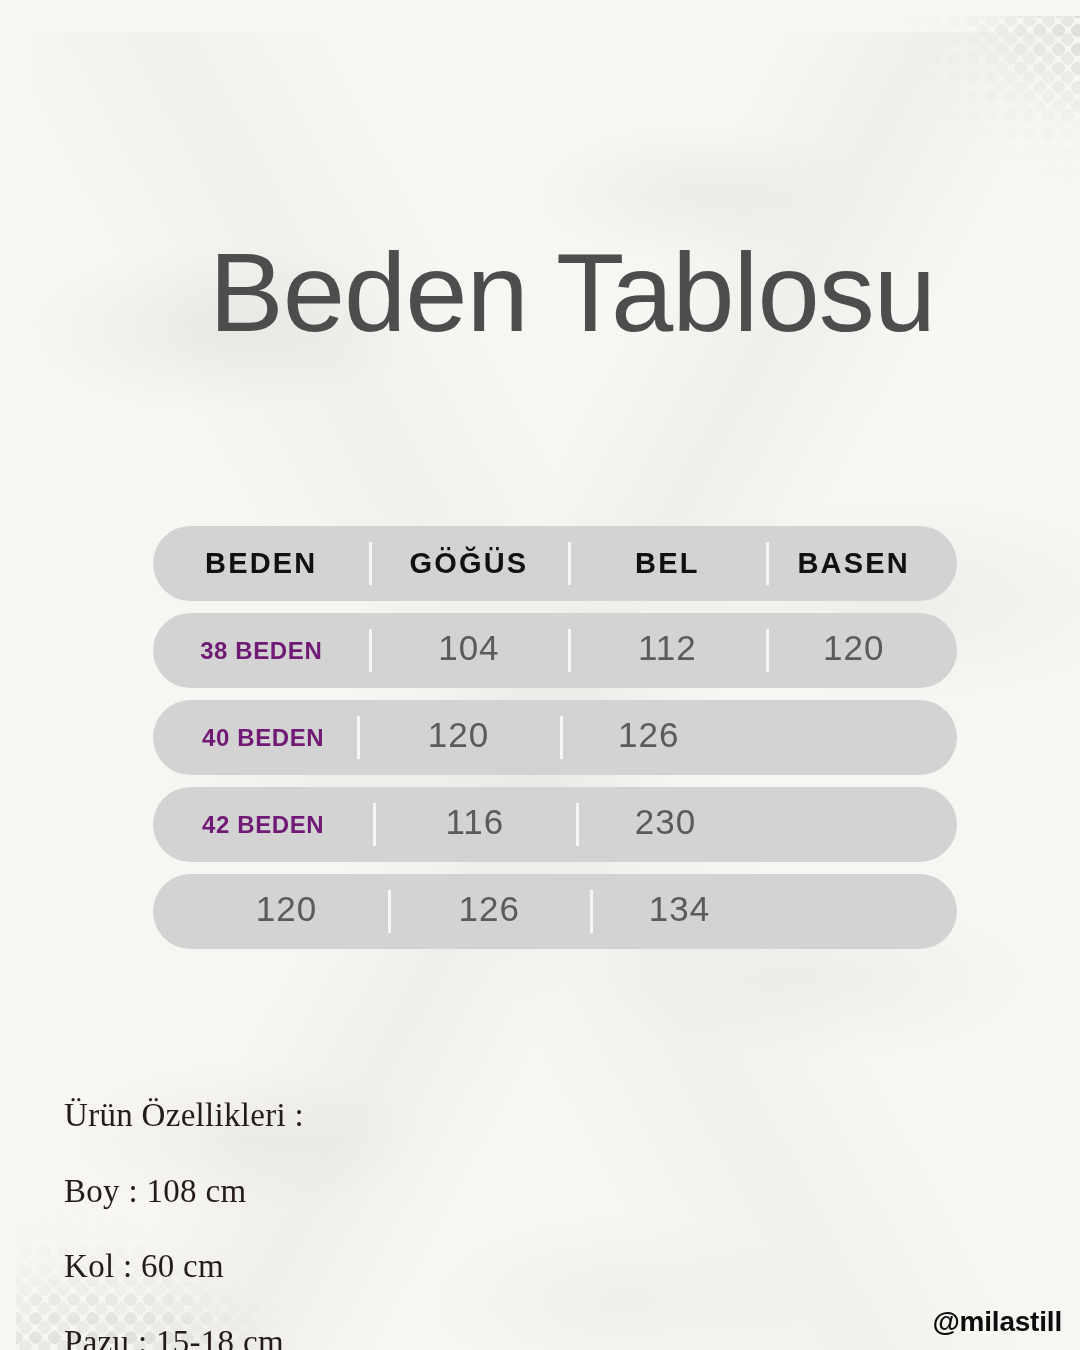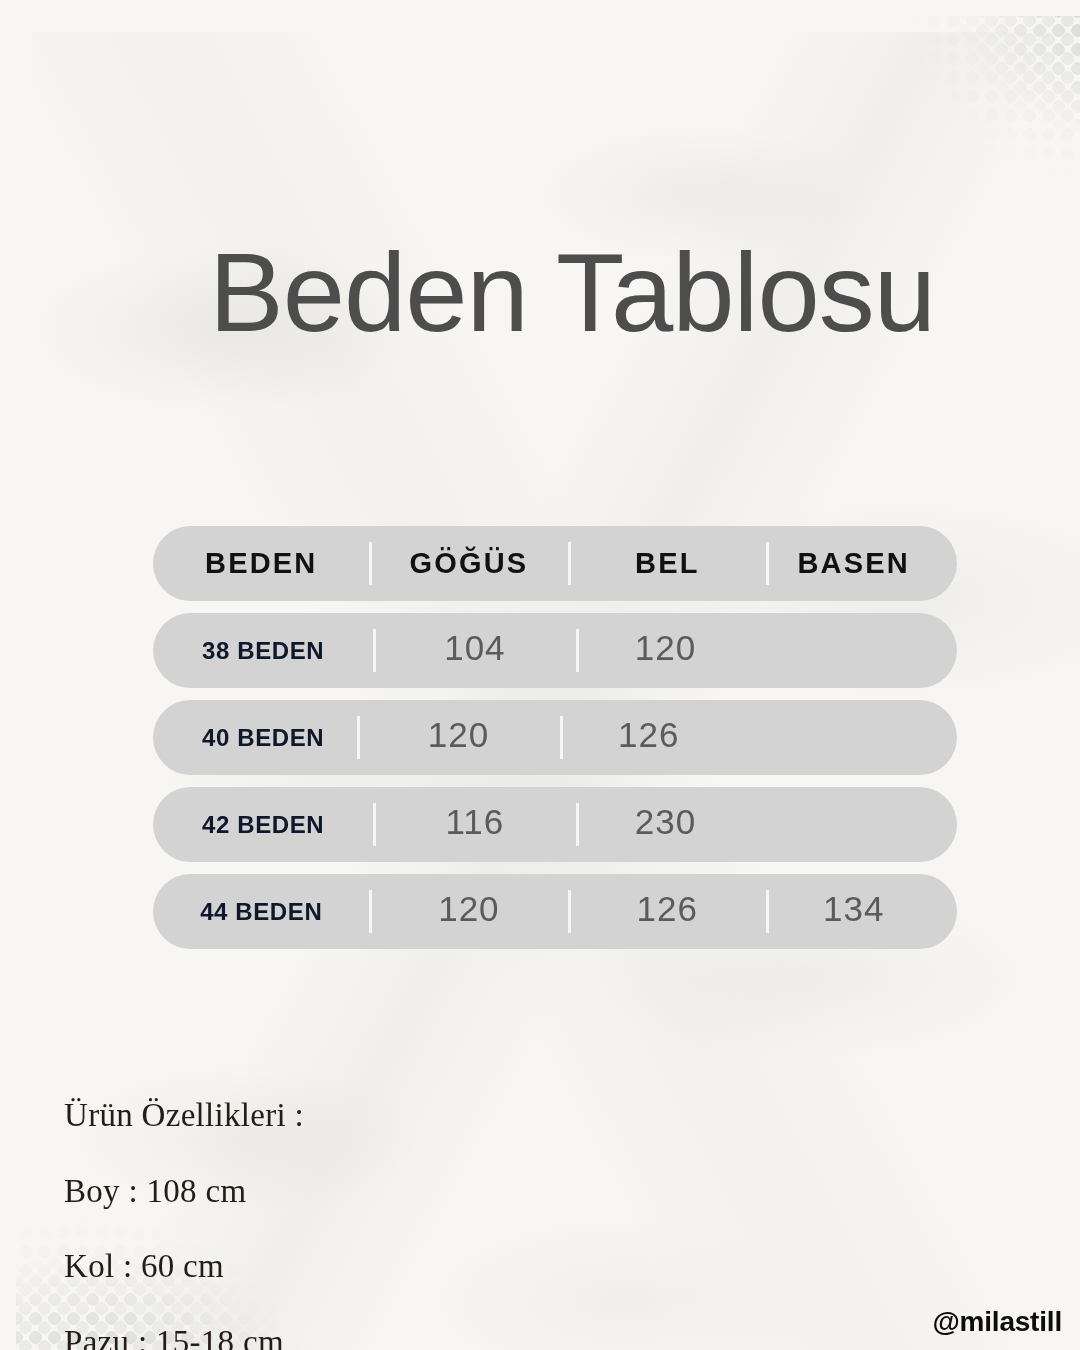--- a/index.html
+++ b/index.html
@@ -116,21 +116,21 @@
     font-weight:700;
     letter-spacing:2.2px;
     color:#111111;
   }
 
   
   .row-body .size-label {
     font-size:24px;
     font-weight:700;
     letter-spacing:.6px;
-    color:#0f172a;
+    color:#701a75;
   }
   .row-body .measure {
     font-size:35px;
     font-weight:300;
     letter-spacing:1px;
     color:#5b5b5b;
     padding-top:10px;
   }
 
   
@@ -182,37 +182,37 @@
     <div class="row row-head">
       <div class="cell c-size">BEDEN</div>
       <div class="cell c-bust">GÖĞÜS</div>
       <div class="cell c-waist">BEL</div>
       <div class="cell c-hip">BASEN</div>
     </div>
 
     <div class="row row-body">
       <div class="cell c-size  size-label">38 BEDEN</div>
       <div class="cell c-bust  measure">104</div>
+      <div class="cell c-waist measure">112</div>
       <div class="cell c-hip   measure">120</div>
     </div>
 
     <div class="row row-body">
       <div class="cell c-size  size-label">40 BEDEN</div>
       <div class="cell c-waist measure">120</div>
       <div class="cell c-hip   measure">126</div>
     </div>
 
     <div class="row row-body">
       <div class="cell c-size  size-label">42 BEDEN</div>
       <div class="cell c-bust  measure">116</div>
       <div class="cell c-hip   measure">230</div>
     </div>
 
     <div class="row row-body">
-      <div class="cell c-size  size-label">44 BEDEN</div>
       <div class="cell c-bust  measure">120</div>
       <div class="cell c-waist measure">126</div>
       <div class="cell c-hip   measure">134</div>
     </div>
 
   </div>
 
   <div class="details">
     <div class="line">Ürün Özellikleri :</div>
     <div class="line">Boy : 108  cm</div>

